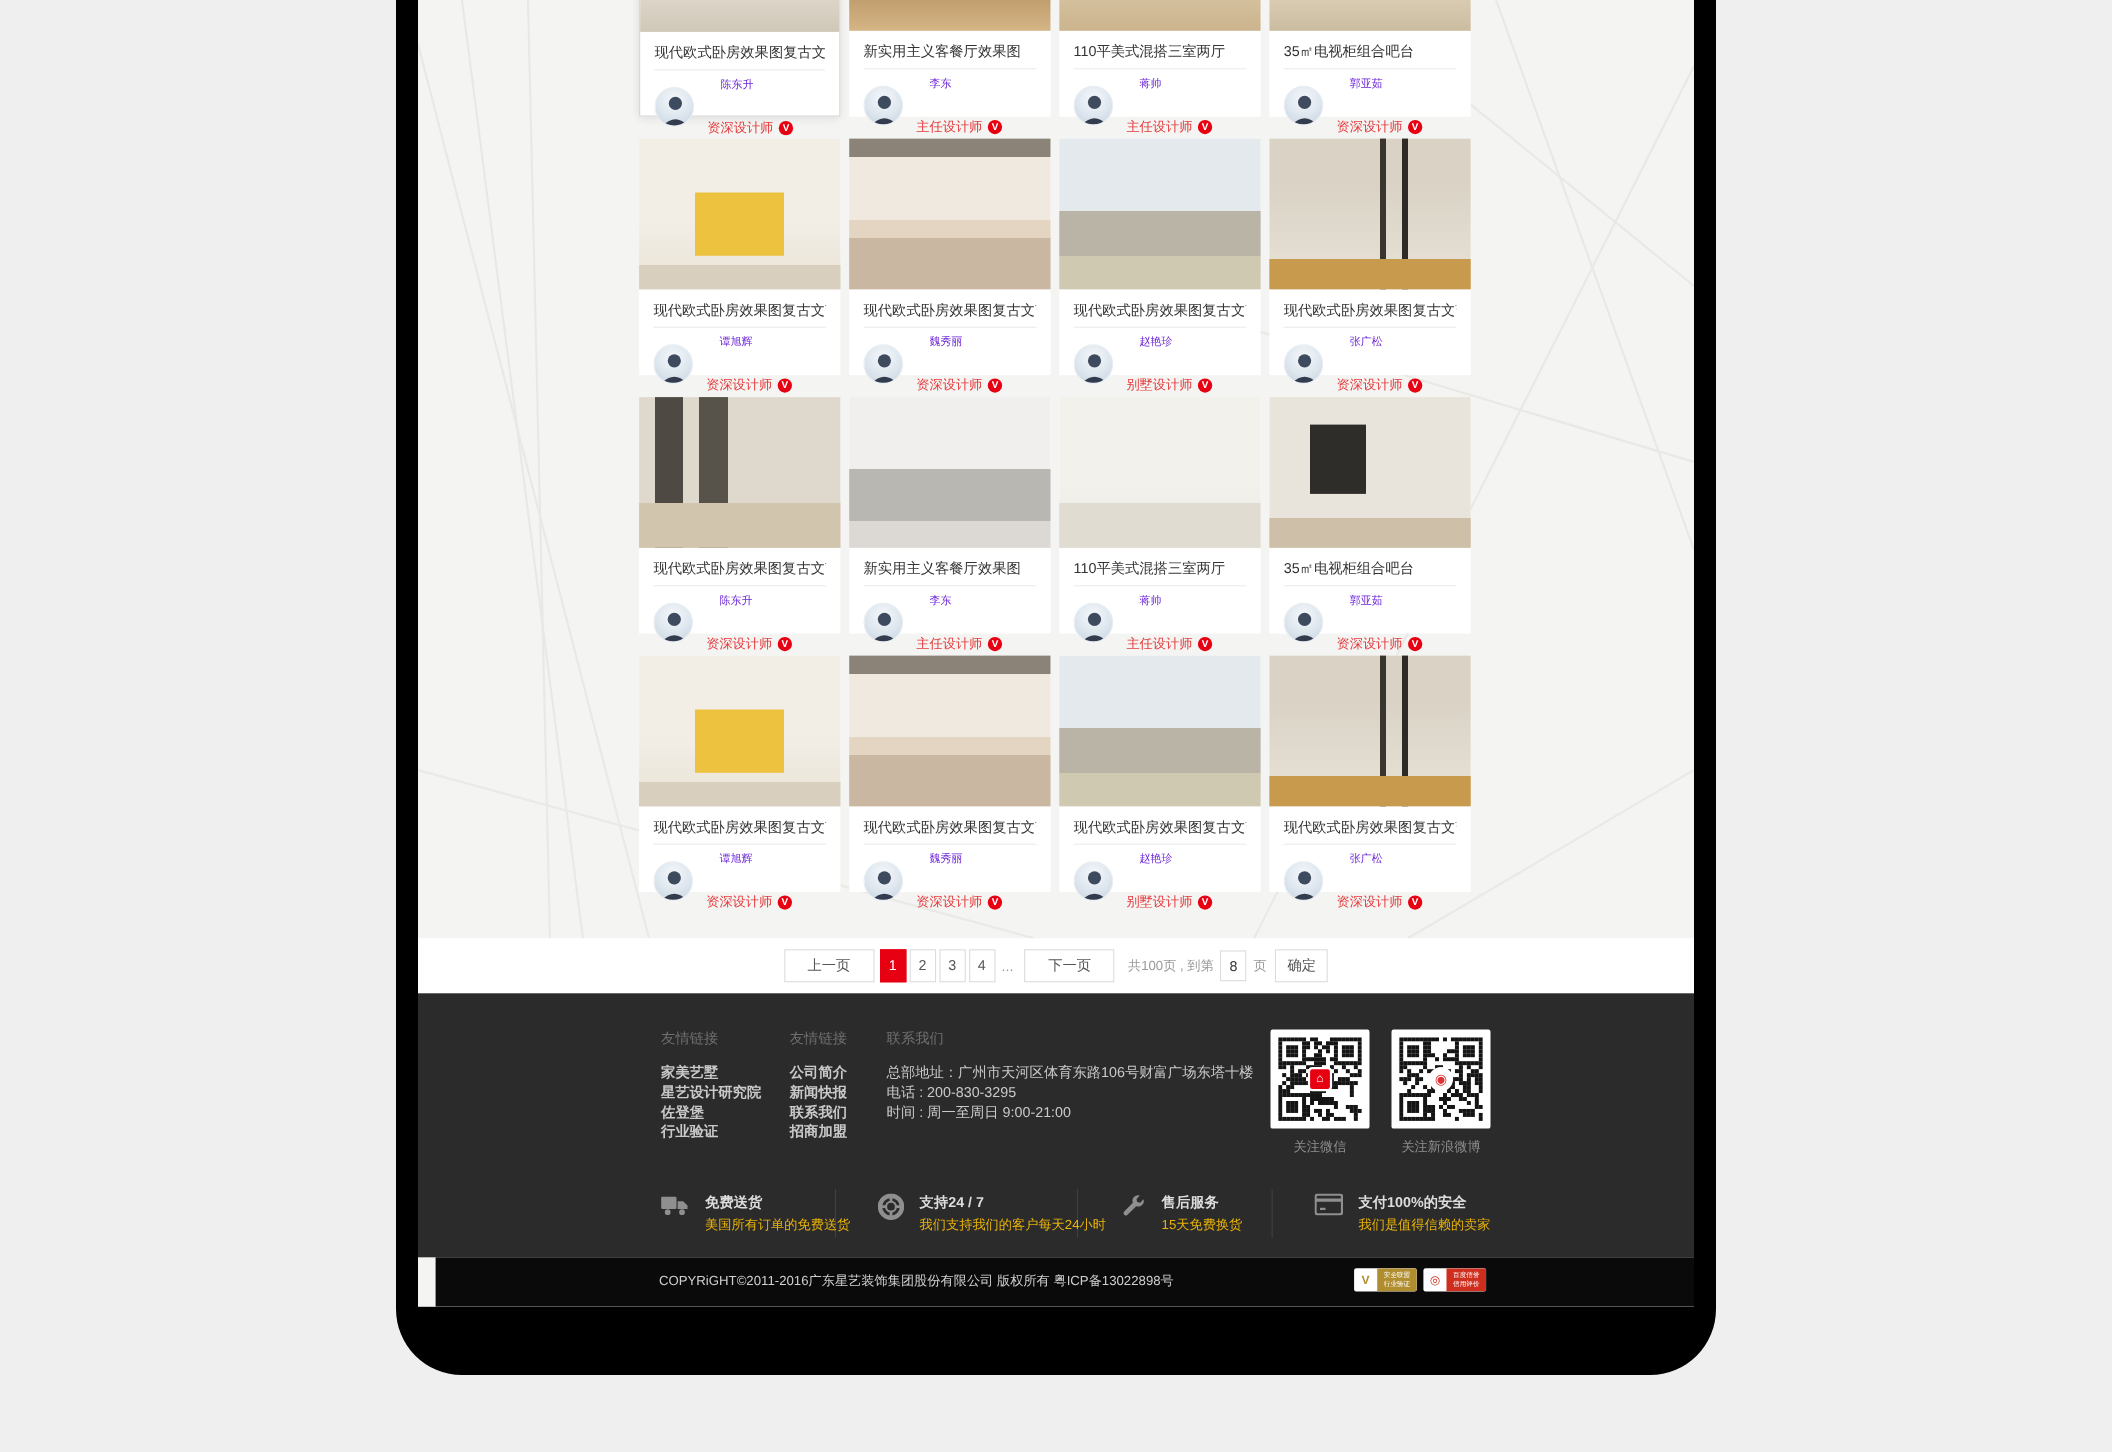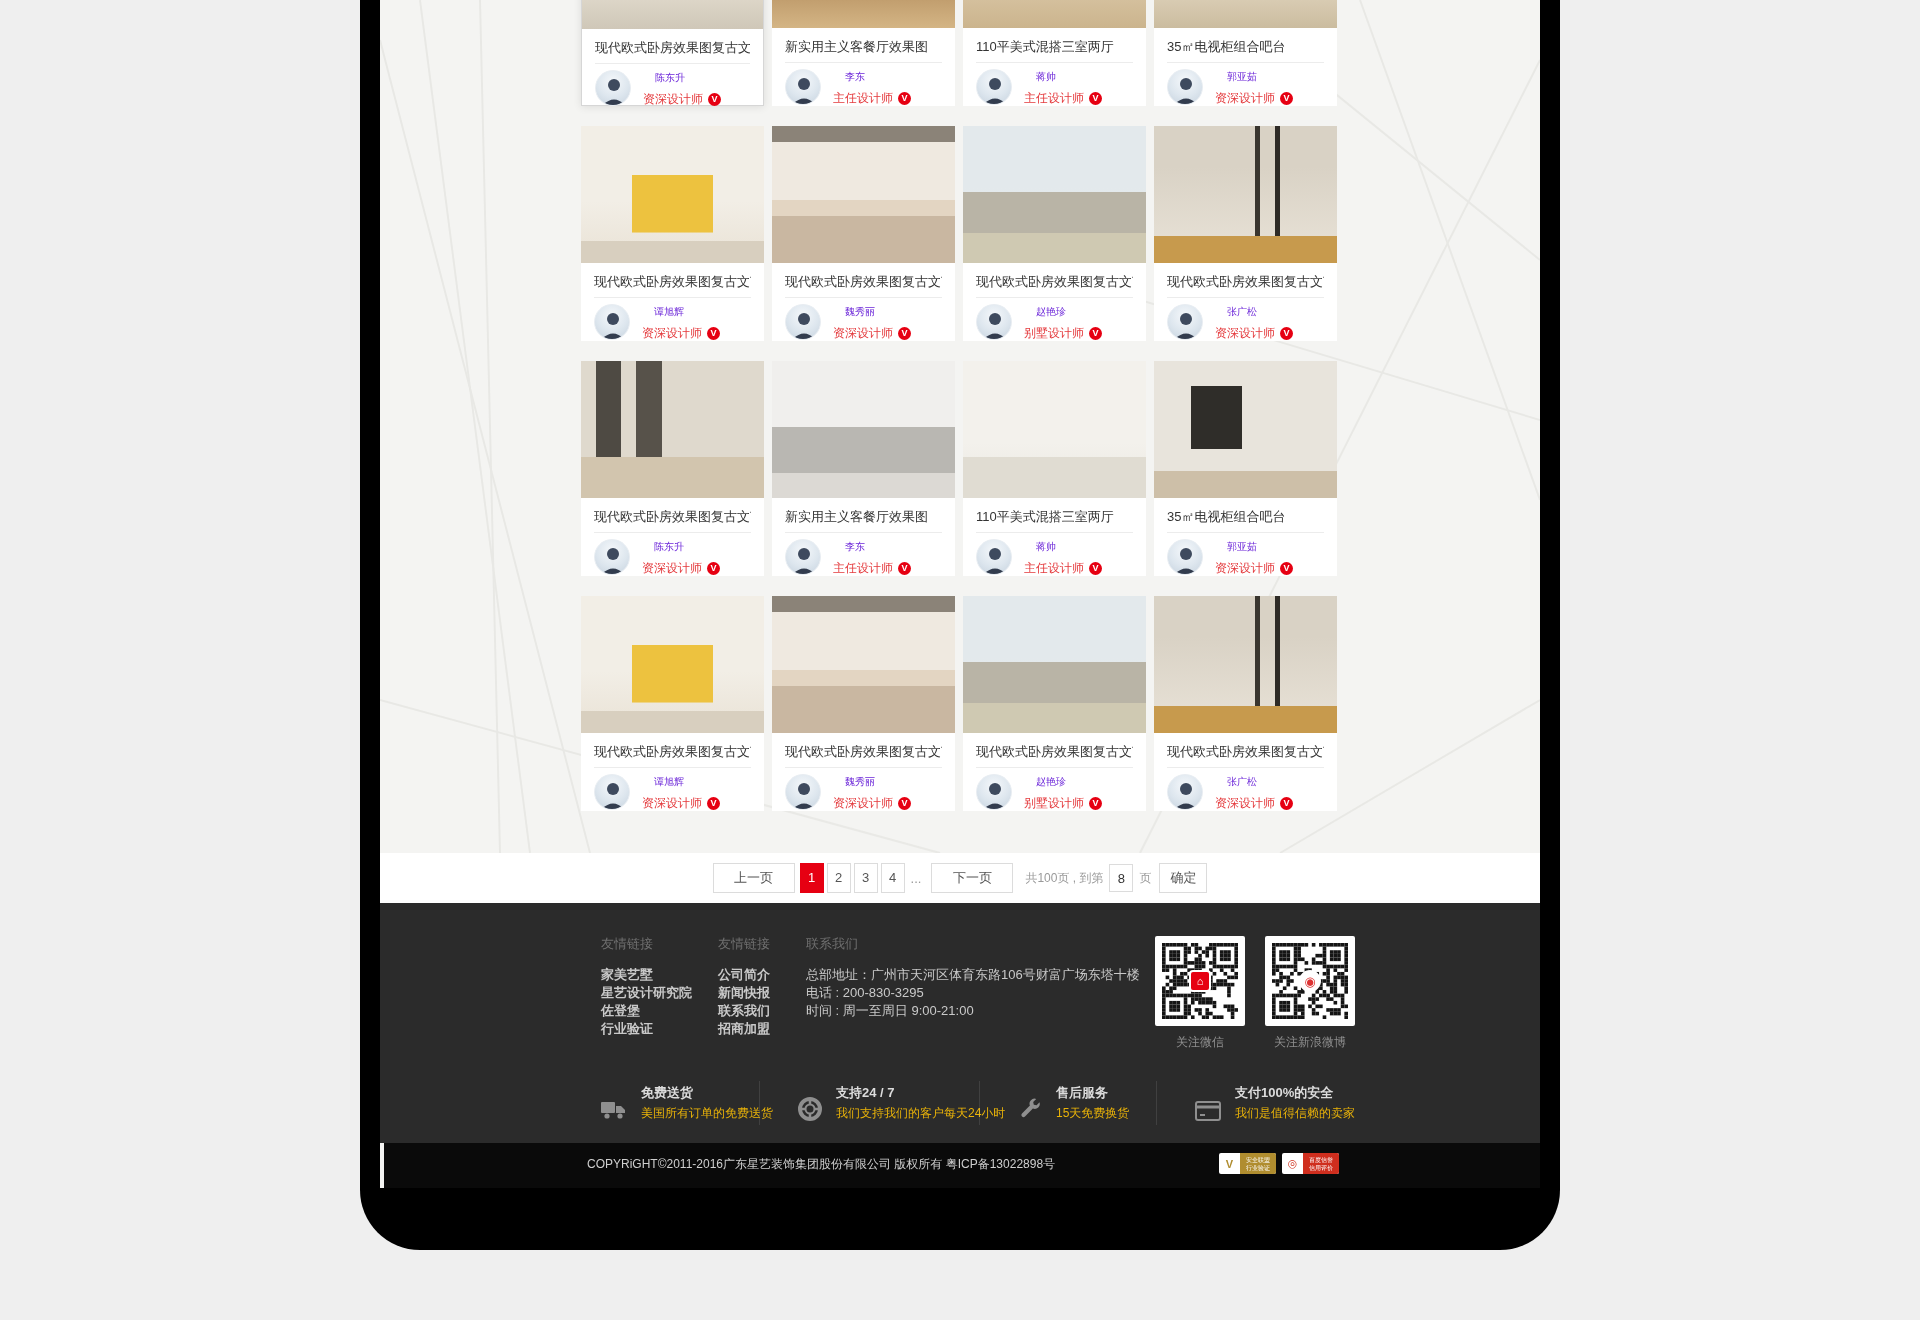--- a/index.html
+++ b/index.html
@@ -21,21 +21,21 @@
   .photo{height:137px;width:100%;}
   .card.hl .photo{width:181px;}
   .ctitle{height:30px;line-height:30px;margin:4px 13px 0 13px;border-bottom:1px solid #ececec;
           font-size:13px;color:#333;white-space:nowrap;overflow:hidden;}
   .meta{display:flex;align-items:center;margin:6px 13px 0 13px;}
   .avatar{width:36px;height:36px;border-radius:50%;overflow:hidden;flex:none;
           background:radial-gradient(circle at 50% 32%,#f5f8fb 0%,#dde6ee 55%,#c6d2de 100%);
           border:1px solid #e8edf2;box-sizing:border-box;}
   .who{margin-left:12px;min-width:0;}
   .dname{font-size:10px;color:#6d28d9;line-height:16px;padding-left:12px;}
-  .drank{font-size:12px;color:#e4393c;line-height:14px;margin-top:6px;display:flex;align-items:center;white-space:nowrap;}
+  .drank{font-size:12px;color:#e4393c;line-height:14px;margin-top:23px;display:flex;align-items:center;white-space:nowrap;}
   .vbadge{display:inline-block;width:13px;height:13px;border-radius:50%;background:#e60012;
           color:#fff;font-size:9px;font-weight:bold;text-align:center;line-height:13px;margin-left:5px;}
   
   .p1{background:linear-gradient(180deg,#75604b 0%,#a98e6c 26%,#b79d7c 38%,#ece7dc 55%,#ddd6c8 78%,#cfc7b8 100%);}
   .p2{background:linear-gradient(180deg,#59544d 0%,#6b6258 30%,#8a7257 55%,#c29f6f 80%,#d4b585 100%);}
   .p3{background:linear-gradient(180deg,#f0ebe1 0%,#e5dcc9 45%,#d6c2a0 75%,#cbb48d 100%);}
   .p4{background:linear-gradient(180deg,#efe9db 0%,#e6dcc8 50%,#d8cbb2 80%,#cbbc9f 100%);}
   .p5{background:linear-gradient(0deg,#d8cfbf 0 16%,transparent 16%),
       linear-gradient(90deg,transparent 28%,#edc23f 28% 72%,transparent 72%),
       linear-gradient(180deg,#f2eee6 0 55%,#e9e2d5 100%);
@@ -88,31 +88,31 @@
   .qrunit{width:90px;text-align:center;}
   .qrtile{width:90px;height:90px;background:#fff;border-radius:2px;position:relative;
           display:flex;align-items:center;justify-content:center;}
   .qrtile svg{width:76px;height:76px;}
   .qrlogo{position:absolute;left:50%;top:50%;transform:translate(-50%,-50%);width:18px;height:18px;
           display:flex;align-items:center;justify-content:center;font-size:11px;}
   .qrlogo.wechat{background:#e60012;border-radius:4px;color:#fff;border:2px solid #fff;}
   .qrlogo.weibo{background:#fff;border-radius:50%;color:#d33;border:2px solid #fff;font-size:13px;}
   .qrlabel{color:#8f8f8f;font-size:12px;margin-top:8px;}
   .services{position:absolute;left:0;top:172px;width:754px;height:56px;display:flex;align-items:center;}
-  .svc{display:flex;align-items:flex-end;box-sizing:border-box;}
+  .svc{display:flex;align-items:flex-start;box-sizing:border-box;}
   .svc1{width:158px;}
   .svc2{width:219px;padding-left:38px;}
   .svc3{width:217px;padding-left:38px;}
   .svc4{flex:1;padding-left:38px;}
   .svcdiv{width:1px;height:44px;background:rgba(255,255,255,0.10);flex:none;}
   .svcicon{flex:none;margin-right:14px;}
   .svctitle{color:#dcdcdc;font-size:13px;font-weight:bold;line-height:16px;}
   .svcsub{color:#eab308;font-size:12px;line-height:15px;margin-top:5px;white-space:nowrap;}
   
-  .copyright{position:absolute;left:4px;top:1143px;width:1160px;height:45px;background:#0a0a0a;}
+  .copyright{position:absolute;left:16px;top:1143px;width:1160px;height:45px;background:#0a0a0a;}
   .cptext{position:absolute;left:203px;top:0;height:42px;line-height:42px;color:#cfcfcf;font-size:12px;}
   .cpbadges{position:absolute;right:205px;top:10px;display:flex;gap:6px;}
   .cbadge{width:57px;height:21px;border-radius:2px;overflow:hidden;display:flex;background:#fff;}
   .cbicon{width:21px;height:21px;display:flex;align-items:center;justify-content:center;font-size:11px;font-weight:bold;}
   .cbicon.gold{color:#b08d2f;}
   .cbicon.red{color:#d0321e;}
   .cbtext{flex:1;color:#fff;font-size:6px;line-height:8px;display:flex;flex-direction:column;
           align-items:center;justify-content:center;}
   .cbtext.gold{background:#b08d2f;}
   .cbtext.red{background:#cf2e1e;}

